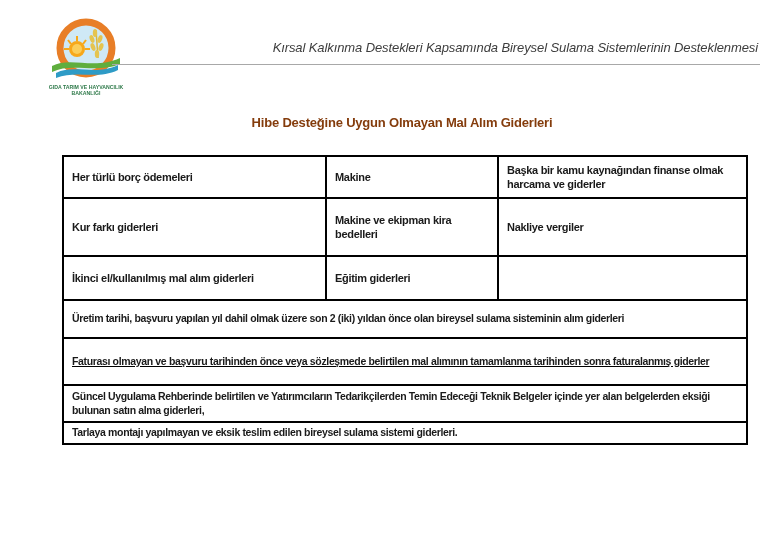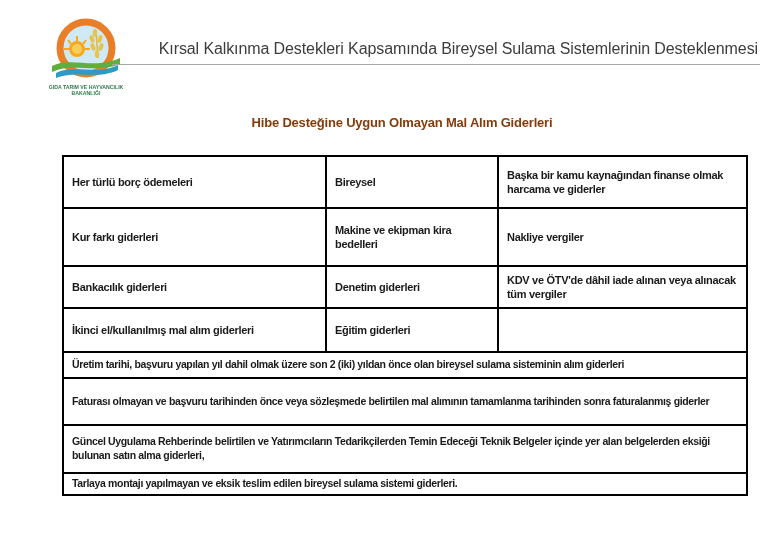--- a/index.html
+++ b/index.html
@@ -9,24 +9,25 @@
     height: 540px;
     background: #ffffff;
     font-family: "Liberation Sans", sans-serif;
     overflow: hidden;
   }
   .logo { position: absolute; left: 48px; top: 14px; width: 76px; height: 86px; }
   .header-title {
     position: absolute;
     top: 40px;
     right: 22px;
-    font-size: 16px;
+    font-size: 13px;
     color: #3d3d3d;
     letter-spacing: -0.1px;
     white-space: nowrap;
+    font-style: italic;
   }
   .header-rule {
     position: absolute;
     top: 64px;
     left: 112px;
     width: 648px;
     height: 1px;
     background: #a8a8a8;
   }
   .page-title {
@@ -53,27 +54,27 @@
   table.grid td {
     border: 2px solid #000000;
     padding: 3px 8px;
     vertical-align: middle;
     font-size: 11px;
     font-weight: 700;
     color: #1a1a1a;
     letter-spacing: -0.3px;
     line-height: 1.3;
   }
-  tr.gr0 { height: 52px; padding-left: 21px; }
+  tr.gr0 { height: 42px; padding-left: 21px; }
   tr.gr1 { height: 58px; }
   tr.gr2 { height: 42px; }
   tr.gr3 { height: 44px; }
-  tr.fr0 { height: 26px; }
-  tr.fr1 { height: 47px; }
-  tr.fr2 { height: 48px; }
+  tr.fr0 { height: 38px; }
+  tr.fr1 { height: 47px; text-decoration: underline; }
+  tr.fr2 { height: 37px; }
   tr.fr3 { height: 18px; }
   tr.full td {
     font-size: 10.5px;
     letter-spacing: -0.35px;
   }
 </style>
 </head>
 <body>
 
 <div class="slide">
@@ -121,32 +122,27 @@
 
   <table class="grid">
     <colgroup>
       <col style="width:263px">
       <col style="width:172px">
       <col style="width:249px">
     </colgroup>
     <tbody>
       <tr class="gr0">
         <td>Her türlü borç ödemeleri</td>
-        <td>Bireysel</td>
+        <td>Makine</td>
         <td>Başka bir kamu kaynağından finanse olmak harcama ve giderler</td>
       </tr>
       <tr class="gr1">
         <td>Kur farkı giderleri</td>
         <td>Makine ve ekipman kira bedelleri</td>
         <td>Nakliye vergiler</td>
-      </tr>
-      <tr class="gr2">
-        <td>Bankacılık giderleri</td>
-        <td>Denetim giderleri</td>
-        <td>KDV ve ÖTV'de dâhil iade alınan veya alınacak tüm vergiler</td>
       </tr>
       <tr class="gr3">
         <td>İkinci el/kullanılmış mal alım giderleri</td>
         <td>Eğitim giderleri</td>
         <td></td>
       </tr>
       <tr class="full fr0">
         <td colspan="3">Üretim tarihi, başvuru yapılan yıl dahil olmak üzere son 2 (iki) yıldan önce olan bireysel sulama sisteminin alım giderleri</td>
       </tr>
       <tr class="full fr1">

